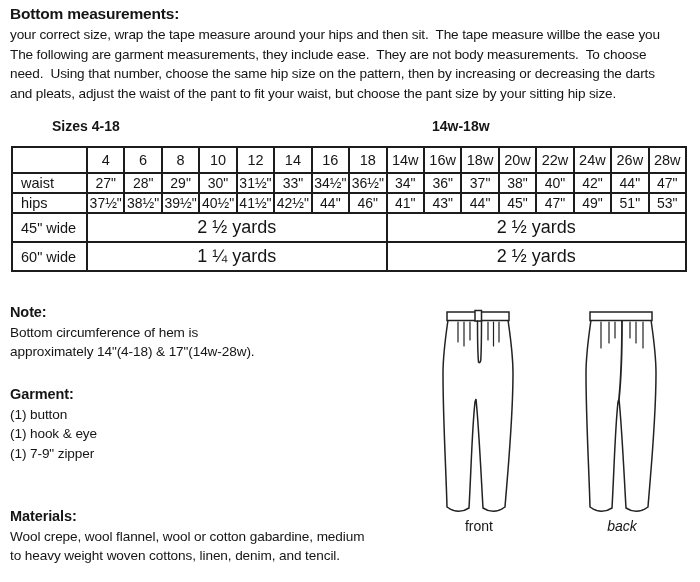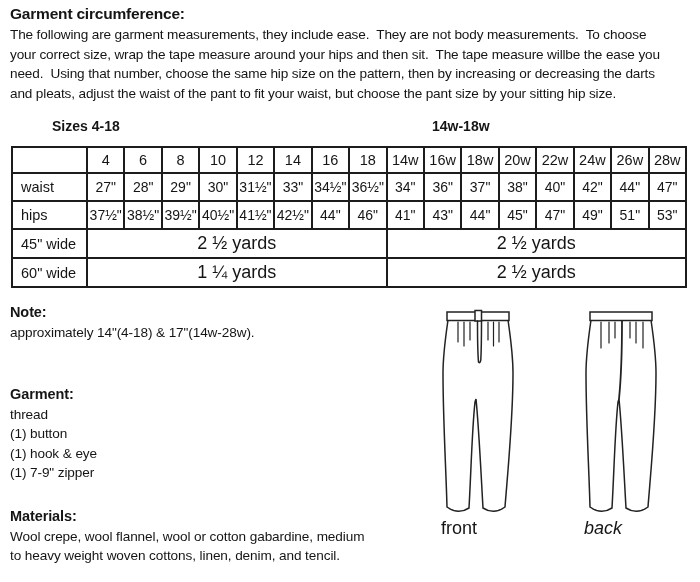--- a/index.html
+++ b/index.html
@@ -13,51 +13,51 @@
   .size-labels{position:absolute;top:118px;left:10px;width:680px;font-size:14px;font-weight:bold;margin-left:42px;}
   .size-label-right{position:absolute;left:380px;top:0;}
   
   .mtable{position:absolute;top:146px;left:11px;border-collapse:collapse;table-layout:fixed;width:676px;}
   .mtable td,.mtable th{
     border:2px solid #1c1c1c;padding:0;text-align:center;
     font-size:14px;font-weight:normal;overflow:hidden;white-space:nowrap;
   }
   .mtable col.labelcol{width:75px;}
   .mtable tr.hdr{height:26px;}
-  .mtable tr.meas{height:28px;}
+  .mtable tr.meas{height:20px;}
   .mtable tr.yard{height:29px;}
   .mtable th{font-size:14.5px;}
   .mtable td.rowlabel{text-align:left;padding-left:8px;font-size:14.5px;}
   .mtable td.yardcell{font-size:18px;}
   
   .section{position:absolute;left:10px;font-size:13.6px;line-height:19.6px;letter-spacing:-0.1px;}
   .section .heading{font-weight:bold;font-size:14.5px;}
   .note-section{top:303px;}
   .notions-section{top:385px;}
   .materials-section{top:507px;}
   .section .line{white-space:pre;}
   
   .pants{position:absolute;width:76px;height:206px;}
   .pants-front{left:441px;top:309px;}
   .pants-back{left:584px;top:309px;}
   .pants svg{display:block;width:76px;height:206px;}
-  .diagram-label{position:absolute;top:518px;width:76px;text-align:left;font-size:18px;}
+  .diagram-label{position:absolute;top:518px;width:76px;text-align:center;font-size:14px;}
   .front-label{left:441px;}
   .back-label{left:584px;font-style:italic;}
 </style>
 </head>
 <body>
 
 <div class="page">
 
-  <div class="page-title">Garment circumference:</div>
+  <div class="page-title">Bottom measurements:</div>
 
   <div class="intro">
+    <div class="line">your correct size, wrap the tape measure around your hips and then sit.  The tape measure willbe the ease you</div>
     <div class="line">The following are garment measurements, they include ease.  They are not body measurements.  To choose</div>
-    <div class="line">your correct size, wrap the tape measure around your hips and then sit.  The tape measure willbe the ease you</div>
     <div class="line">need.  Using that number, choose the same hip size on the pattern, then by increasing or decreasing the darts</div>
     <div class="line">and pleats, adjust the waist of the pant to fit your waist, but choose the pant size by your sitting hip size.</div>
   </div>
 
   <div class="size-labels">
     <span>Sizes 4-18</span>
     <span class="size-label-right">14w-18w</span>
   </div>
 
   <table class="mtable">
@@ -146,26 +146,26 @@
       <tr class="yard">
         <td class="rowlabel">60" wide</td>
         <td class="yardcell" colspan="8">1 ¼ yards</td>
         <td class="yardcell" colspan="8">2 ½ yards</td>
       </tr>
     </tbody>
   </table>
 
   <div class="section note-section">
     <div class="heading">Note:</div>
+    <div class="line">Bottom circumference of hem is</div>
     <div class="line">approximately 14"(4-18) &amp; 17"(14w-28w).</div>
   </div>
 
   <div class="section notions-section">
     <div class="heading">Garment:</div>
-    <div class="line">thread</div>
     <div class="line">(1) button</div>
     <div class="line">(1) hook &amp; eye</div>
     <div class="line">(1) 7-9" zipper</div>
   </div>
 
   <div class="section materials-section">
     <div class="heading">Materials:</div>
     <div class="line">Wool crepe, wool flannel, wool or cotton gabardine, medium</div>
     <div class="line">to heavy weight woven cottons, linen, denim, and tencil.</div>
   </div>

